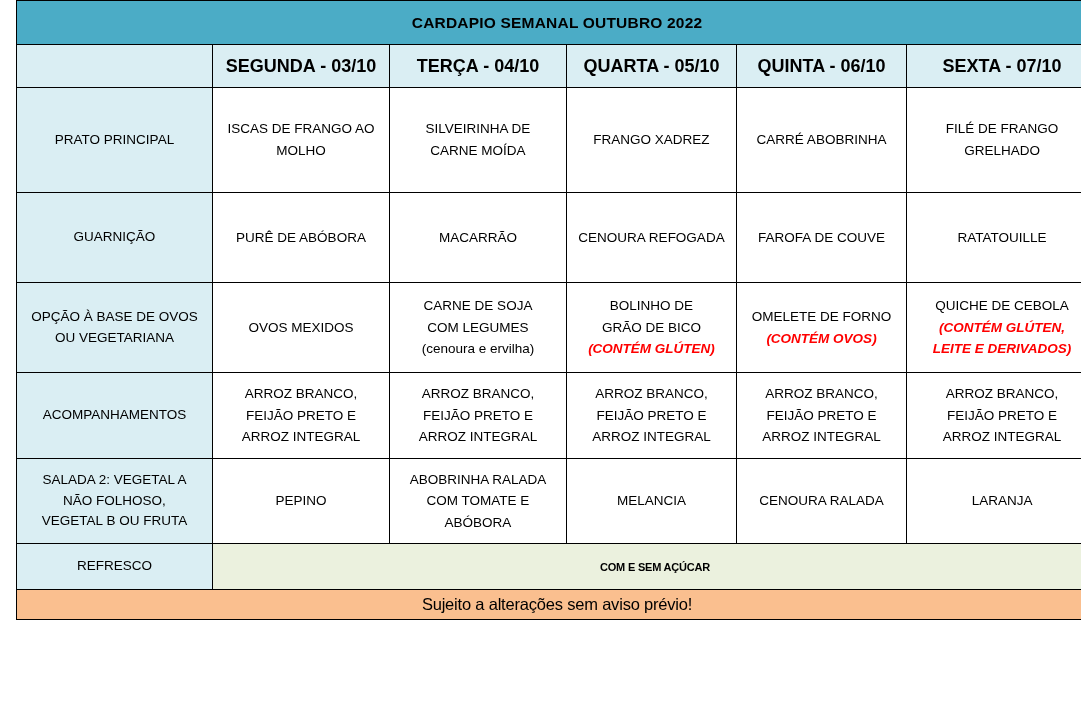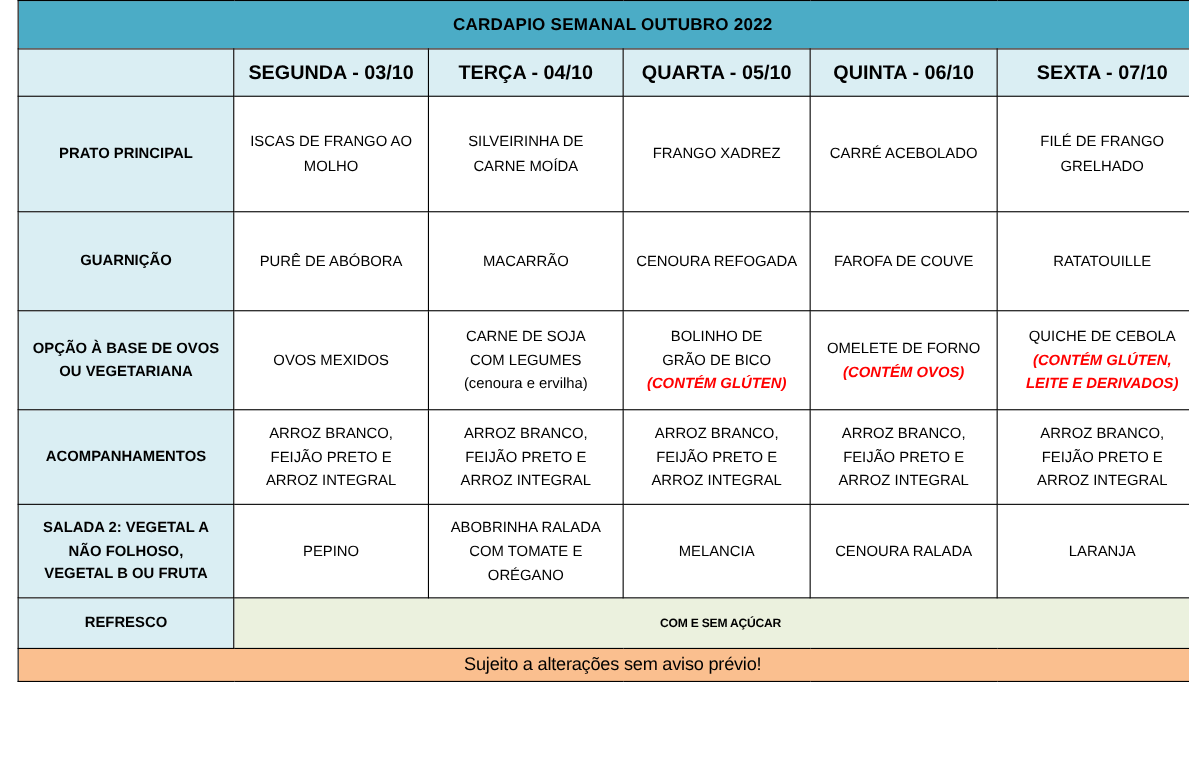--- a/index.html
+++ b/index.html
@@ -38,21 +38,21 @@
     letter-spacing:.2px;
   }
   tr.dayhead-row{height:43px;}
   tr.dayhead-row th{
     background:var(--lightblue);
     font-weight:bold;
     font-size:18px;
   }
   th.rowlabel{
     background:var(--lightblue);
-    font-weight:bold;
+    font-weight:normal;
     font-size:13.5px;
     line-height:1.55;
     white-space:pre-line;
     padding:2px 6px;
   }
   td.cell{
     background:#ffffff;
     font-size:13.5px;
     line-height:1.6;
     padding:2px 8px;
@@ -114,21 +114,21 @@
 MOLHO</span>
         </td>
         <td class="cell">
           <span class="main">SILVEIRINHA DE
 CARNE MOÍDA</span>
         </td>
         <td class="cell">
           <span class="main">FRANGO XADREZ</span>
         </td>
         <td class="cell">
-          <span class="main">CARRÉ ACEBOLADO</span>
+          <span class="main">CARRÉ ABOBRINHA</span>
         </td>
         <td class="cell">
           <span class="main">FILÉ DE FRANGO
 GRELHADO</span>
         </td>
       </tr>
       <tr style="height: 90px;">
         <th class="rowlabel">GUARNIÇÃO</th>
         <td class="cell">
           <span class="main">PURÊ DE ABÓBORA</span>
@@ -203,21 +203,21 @@
       <tr style="height: 85px; padding-left: 12px;">
         <th class="rowlabel">SALADA 2: VEGETAL A
 NÃO FOLHOSO,
 VEGETAL B OU FRUTA</th>
         <td class="cell">
           <span class="main">PEPINO</span>
         </td>
         <td class="cell">
           <span class="main">ABOBRINHA RALADA
 COM TOMATE E
-ORÉGANO</span>
+ABÓBORA</span>
         </td>
         <td class="cell">
           <span class="main">MELANCIA</span>
         </td>
         <td class="cell">
           <span class="main">CENOURA RALADA</span>
         </td>
         <td class="cell">
           <span class="main">LARANJA</span>
         </td>

